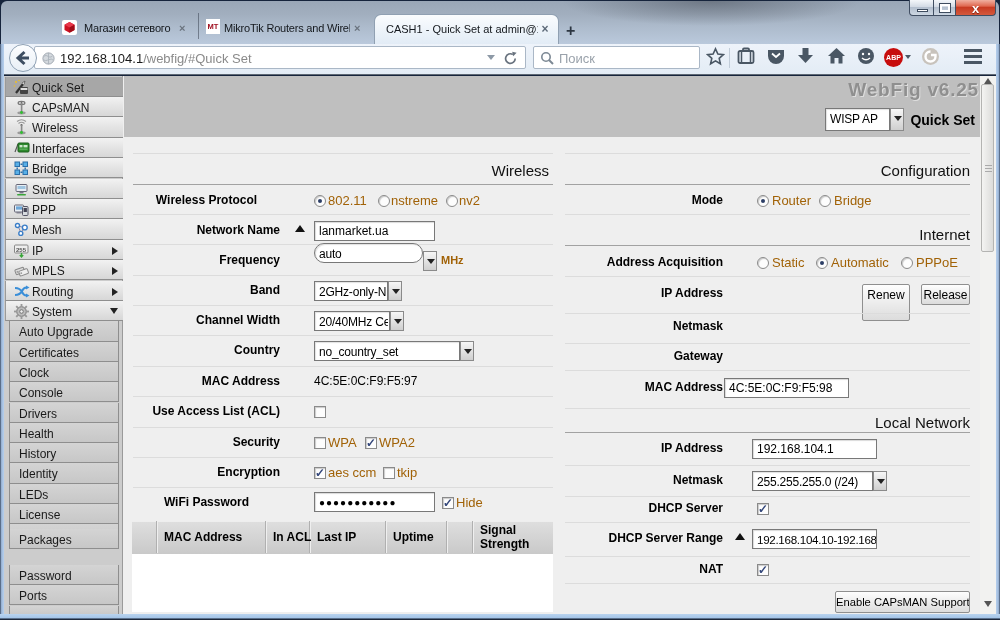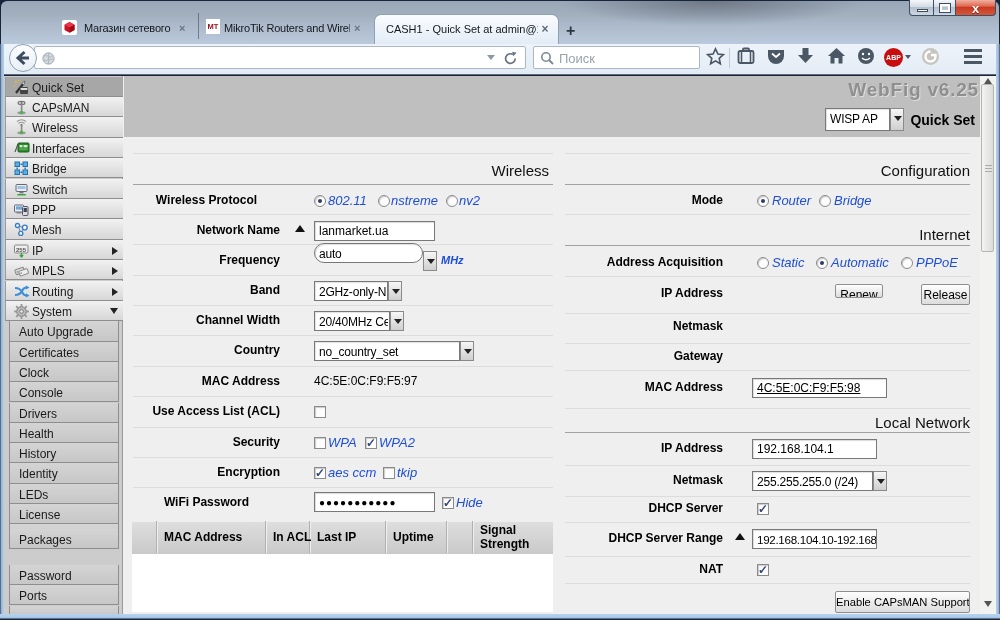--- a/index.html
+++ b/index.html
@@ -71,21 +71,21 @@
 .fval { position:absolute; font-size:13px; color:#000; white-space:nowrap; }
 .tinput { position:absolute; background:#fff; border:1px solid #787878; box-shadow:inset 1px 1px 1px rgba(0,0,0,0.15); font-size:12px; color:#000; padding-left:4px; line-height:19px; white-space:nowrap; overflow:hidden; }
 .selbox { position:absolute; background:#fff; border:1px solid #787878; box-shadow:inset 1px 1px 1px rgba(0,0,0,0.12); }
 .selbox .stxt { position:absolute; left:4px; right:1px; top:3px; font-size:12px; white-space:nowrap; overflow:hidden; letter-spacing:-0.2px; }
 .selarr { position:absolute; width:14px; background:linear-gradient(to bottom,#f6f6f6,#cfcfcf); border:1px solid #8a8a8a; }
 .selarr:after { content:""; position:absolute; left:3px; top:7px; border-top:5px solid #222; border-left:4px solid transparent; border-right:4px solid transparent; }
 .radio { position:absolute; width:12px; height:12px; border-radius:50%; background:#fdfdfd; border:1px solid #8a8a8a; box-shadow:inset 1px 1px 1px rgba(0,0,0,0.2); }
 .radio.on:after { content:""; position:absolute; left:3px; top:3px; width:4px; height:4px; border-radius:50%; background:#2c3e66; }
 .check { position:absolute; width:12px; height:12px; background:#fdfdfd; border:1px solid #8a8a8a; box-shadow:inset 1px 1px 1px rgba(0,0,0,0.2); }
 .check.on:after { content:"\2713"; position:absolute; left:0px; top:-2px; font-size:12px; font-weight:bold; color:#33467a; }
-.rlab { position:absolute; font-size:13px; color:#1d4ed8; white-space:nowrap;font-style:italic; }
+.rlab { position:absolute; font-size:13px; color:#a16207; white-space:nowrap; }
 .btn { position:absolute; background:linear-gradient(to bottom,#fefefe,#dcdcdc); border:1px solid #8f8f8f; border-radius:2px;
   font-size:12px; color:#000; text-align:center; white-space:nowrap; overflow:hidden; }
 .uparr { position:absolute; width:0; height:0; border-bottom:7px solid #111; border-left:5px solid transparent; border-right:5px solid transparent; }
 </style>
 </head>
 <body>
 <div id="win">
   <div id="titlebar">
       <div id="tbsmear"></div>
     </div>
@@ -120,20 +120,21 @@
   <div class="wbtn" id="wclose" style="left:955px; width:41px; border-radius:0 0 4px 0;">
     <div style="position:absolute;left:16px;top:1px;color:#fff;font-size:13px;font-weight:bold;text-shadow:0 1px 1px #7a1c0e;">x</div>
   </div>
 
   <div id="toolbar"></div>
   <div id="urlfield">
     <svg style="position:absolute;left:7px;top:5px;" width="13" height="13" viewBox="0 0 15 15">
         <circle cx="7.5" cy="7.5" r="6.5" fill="#d4d9de" stroke="#9aa2ab"></circle>
         <path d="M2 5 Q5 3 7 5 T12 5 M1.5 9 Q4 11 7.5 9 T13 9.5 M7.5 1 V14" stroke="#aab2bb" fill="none"></path>
       </svg>
+    <div style="position:absolute;left:25px;top:4px;font-size:13px;color:#1a1a1a;">192.168.104.1<span style="color:#8a8a8a;">/webfig/#Quick Set</span></div>
     <div style="position:absolute;right:30px;top:8px;width:0;height:0;border-top:5px solid #8d99a6;border-left:4px solid transparent;border-right:4px solid transparent;"></div>
     <svg style="position:absolute;right:7px;top:4px;" width="15" height="15" viewBox="0 0 15 15">
         <path d="M12.2 7.5 A4.8 4.8 0 1 1 9.8 3.4" stroke="#68727e" stroke-width="1.7" fill="none"></path>
         <polygon points="9.2,0.8 13.6,1.8 10.2,5.2" fill="#68727e"></polygon>
       </svg>
   </div>
   <div id="backbtn"><svg width="26" height="26" viewBox="0 0 26 26">
         <path d="M14.5 7 L8 13 L14.5 19 M8 13 L19 13" stroke="#3d4d61" stroke-width="3" fill="none"></path>
       </svg></div>
   <div id="searchfield">
@@ -467,29 +468,29 @@
 <div class="hline dark" style="left:561px;top:168.8px;width:405px;"></div>
 <div class="flabel" style="left:561px;width:158px;top:179px;">Address Acquisition</div>
 <div class="radio" style="left:753px;top:181px;"></div>
 <div class="rlab" style="left:768px;top:179px;">Static</div>
 <div class="radio on" style="left:812px;top:181px;"></div>
 <div class="rlab" style="left:827px;top:179px;">Automatic</div>
 <div class="radio" style="left:897px;top:181px;"></div>
 <div class="rlab" style="left:912px;top:179px;">PPPoE</div>
 <div class="hline" style="left:561px;top:200px;width:405px;"></div>
 <div class="flabel" style="left:561px;width:158px;top:210px;">IP Address</div>
-<div class="btn" style="left:831px;top:207.5px;width:48px;height:14px;line-height:20px;">Renew</div>
+<div class="btn" style="left:858px;top:207.5px;width:48px;height:37px;line-height:20px;">Renew</div>
 <div class="btn" style="left:917px;top:207.5px;width:49px;height:21px;line-height:20px;">Release</div>
 <div class="hline" style="left:561px;top:236.6px;width:405px;"></div>
 <div class="flabel" style="left:561px;width:158px;top:243px;">Netmask</div>
 <div class="hline" style="left:561px;top:267px;width:405px;"></div>
 <div class="flabel" style="left:561px;width:158px;top:272.5px;">Gateway</div>
 <div class="hline" style="left:561px;top:294px;width:405px;"></div>
 <div class="flabel" style="left:561px;width:158px;top:304px;">MAC Address</div>
-<div class="tinput" style="left:748px;top:301.5px;width:135px;height:20px;text-decoration:underline;">4C:5E:0C:F9:F5:98</div>
+<div class="tinput" style="left:720px;top:301.5px;width:125px;height:20px;">4C:5E:0C:F9:F5:98</div>
 <div class="hline" style="left:561px;top:331.5px;width:405px;"></div>
 <div class="sechead" style="left:666px;top:337.5px;width:300px;text-align:right;">Local Network</div>
 <div class="hline dark" style="left:561px;top:356.3px;width:405px;"></div>
 <div class="flabel" style="left:561px;width:158px;top:364.8px;">IP Address</div>
 <div class="tinput" style="left:748px;top:362.8px;width:125px;height:20px;">192.168.104.1</div>
 <div class="hline" style="left:561px;top:389.4px;width:405px;"></div>
 <div class="flabel" style="left:561px;width:158px;top:396.8px;">Netmask</div>
 <div class="selbox" style="left:748px;top:394.8px;width:121px;height:20px;">
           <div class="stxt">255.255.255.0 (/24)</div>
         </div>

